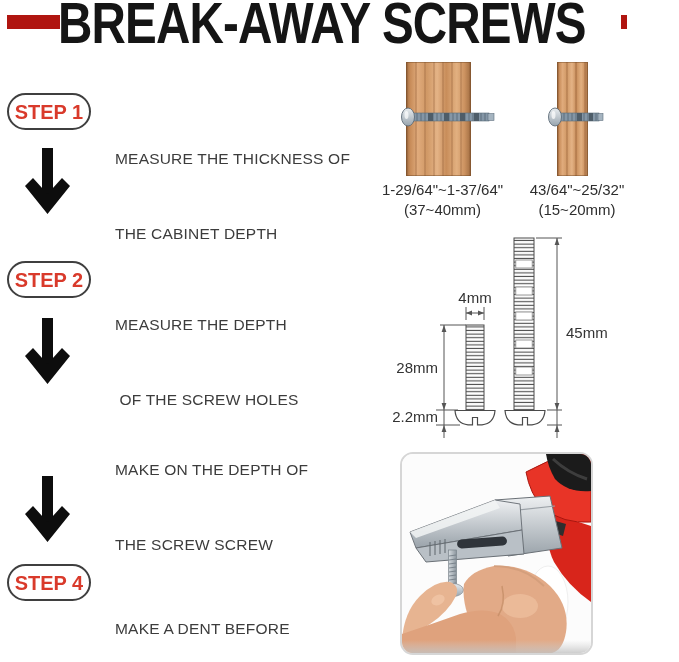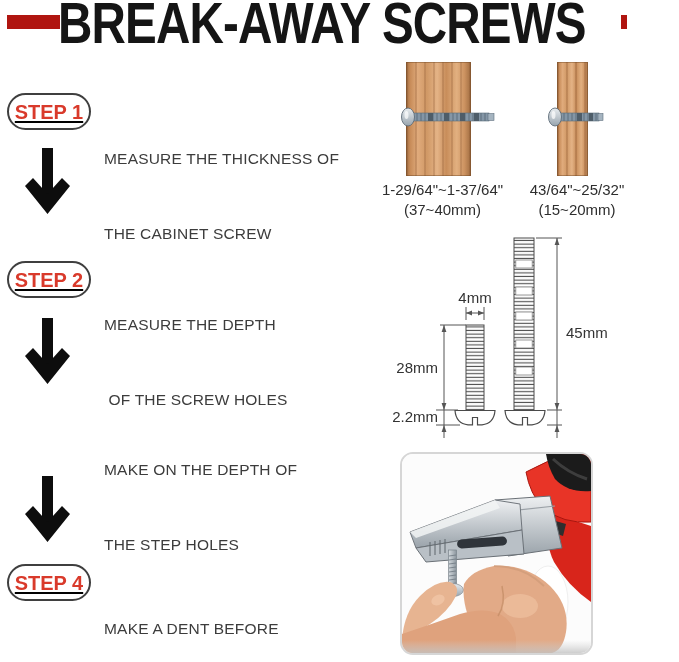--- a/index.html
+++ b/index.html
@@ -11,24 +11,24 @@
   .title-text{display:inline-block;font-size:58px;font-weight:700;letter-spacing:-1px;
               color:#151515;line-height:60px;transform:scaleX(.82);transform-origin:50% 50%;
               white-space:nowrap;}
   .hbar{position:absolute;top:15px;width:53px;height:14px;background:#b01510;}
   .hbar.left{left:7px;}
   .hbar.right{left:621px;}
 
   
   .pill{position:absolute;left:7px;width:84px;height:37px;border:2px solid #3f3f3f;
         border-radius:19px;background:#fff;display:flex;align-items:center;justify-content:center;
-        box-sizing:border-box;text-decoration:underline;}
+        box-sizing:border-box;}
   .pill span{font-size:21px;font-weight:800;color:#d93a2b;letter-spacing:0;
              transform:scaleX(.95);white-space:nowrap;}
-  .step-text{position:absolute;left:104px;font-size:15.5px;color:#3c3c3c;line-height:25px;
+  .step-text{position:absolute;left:115px;font-size:15.5px;color:#3c3c3c;line-height:25px;
              letter-spacing:.2px;white-space:pre;}
 
   
   .arrow{position:absolute;left:24px;width:47px;height:67px;}
 
   
   .wood{position:absolute;top:62px;height:114px;
         background:
           repeating-linear-gradient(90deg, rgba(122,70,35,.22) 0 2px, rgba(255,255,255,0) 2px 9px),
           linear-gradient(90deg,#9c6a3f 0%,#c68a57 6%,#e0ab7c 18%,#d09865 32%,#e4b386 48%,
@@ -90,21 +90,21 @@
   <div class="title-wrap">
     <span class="title-text">BREAK-AWAY SCREWS</span>
   </div>
   <div class="hbar right"></div>
 
   <div class="pill" style="top:93px">
     <span>STEP 1</span>
   </div>
   <div class="step-text" style="top:96px">
     <div>MEASURE THE THICKNESS OF</div>
-    <div>THE CABINET SCREW</div>
+    <div>THE CABINET DEPTH</div>
   </div>
 
   <svg class="arrow" style="top:148px" viewBox="0 0 47 67">
     <rect x="18" y="0" width="11" height="46" fill="#0d0d0d"></rect>
     <path d="M23.5,66 L1,38 L9,30 L23.5,46 L38,30 L46,38 Z" fill="#0d0d0d"></path>
   </svg>
 
   <div class="wood w-left"></div>
   <div class="wood w-right"></div>
 
@@ -195,21 +195,21 @@
       <line x1="157" y1="193" x2="172" y2="193"></line>
     </g>
     <polygon points="167,6 164.6,13 169.4,13" fill="#555"></polygon>
     <polygon points="167,178 164.6,171 169.4,171" fill="#555"></polygon>
     <polygon points="167,193 164.6,200 169.4,200" fill="#555"></polygon>
     <text class="dim-text" x="176" y="106" text-anchor="start">45mm</text>
   </svg>
 
   <div class="step-text" style="top:407px">
     <div>MAKE ON THE DEPTH OF</div>
-    <div>THE STEP HOLES</div>
+    <div>THE SCREW SCREW</div>
   </div>
 
   <svg class="arrow" style="top:476px" viewBox="0 0 47 67">
     <rect x="18" y="0" width="11" height="46" fill="#0d0d0d"></rect>
     <path d="M23.5,66 L1,38 L9,30 L23.5,46 L38,30 L46,38 Z" fill="#0d0d0d"></path>
   </svg>
 
   <div class="pill" style="top:564px">
     <span>STEP 4</span>
   </div>

